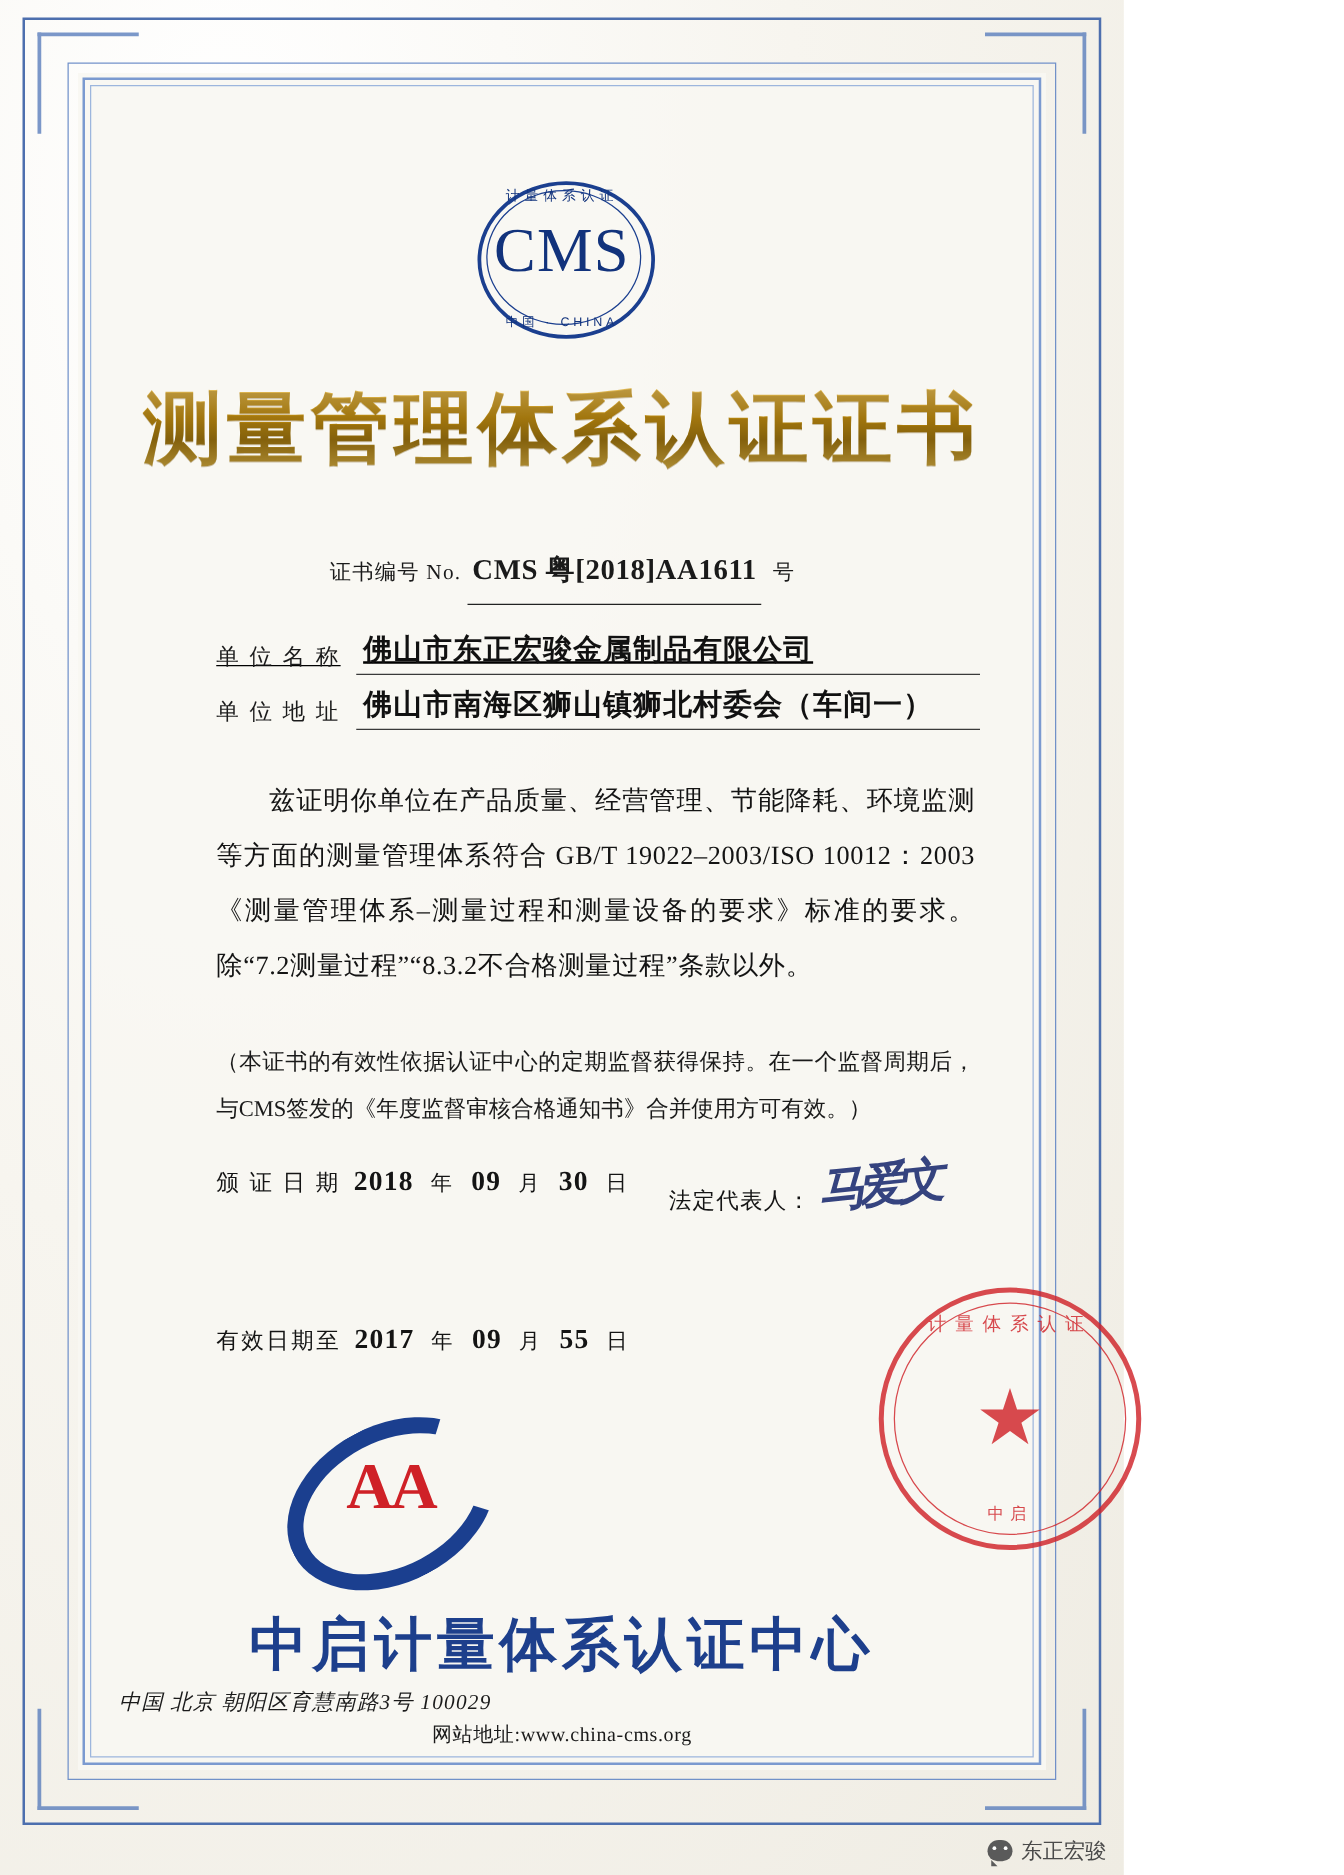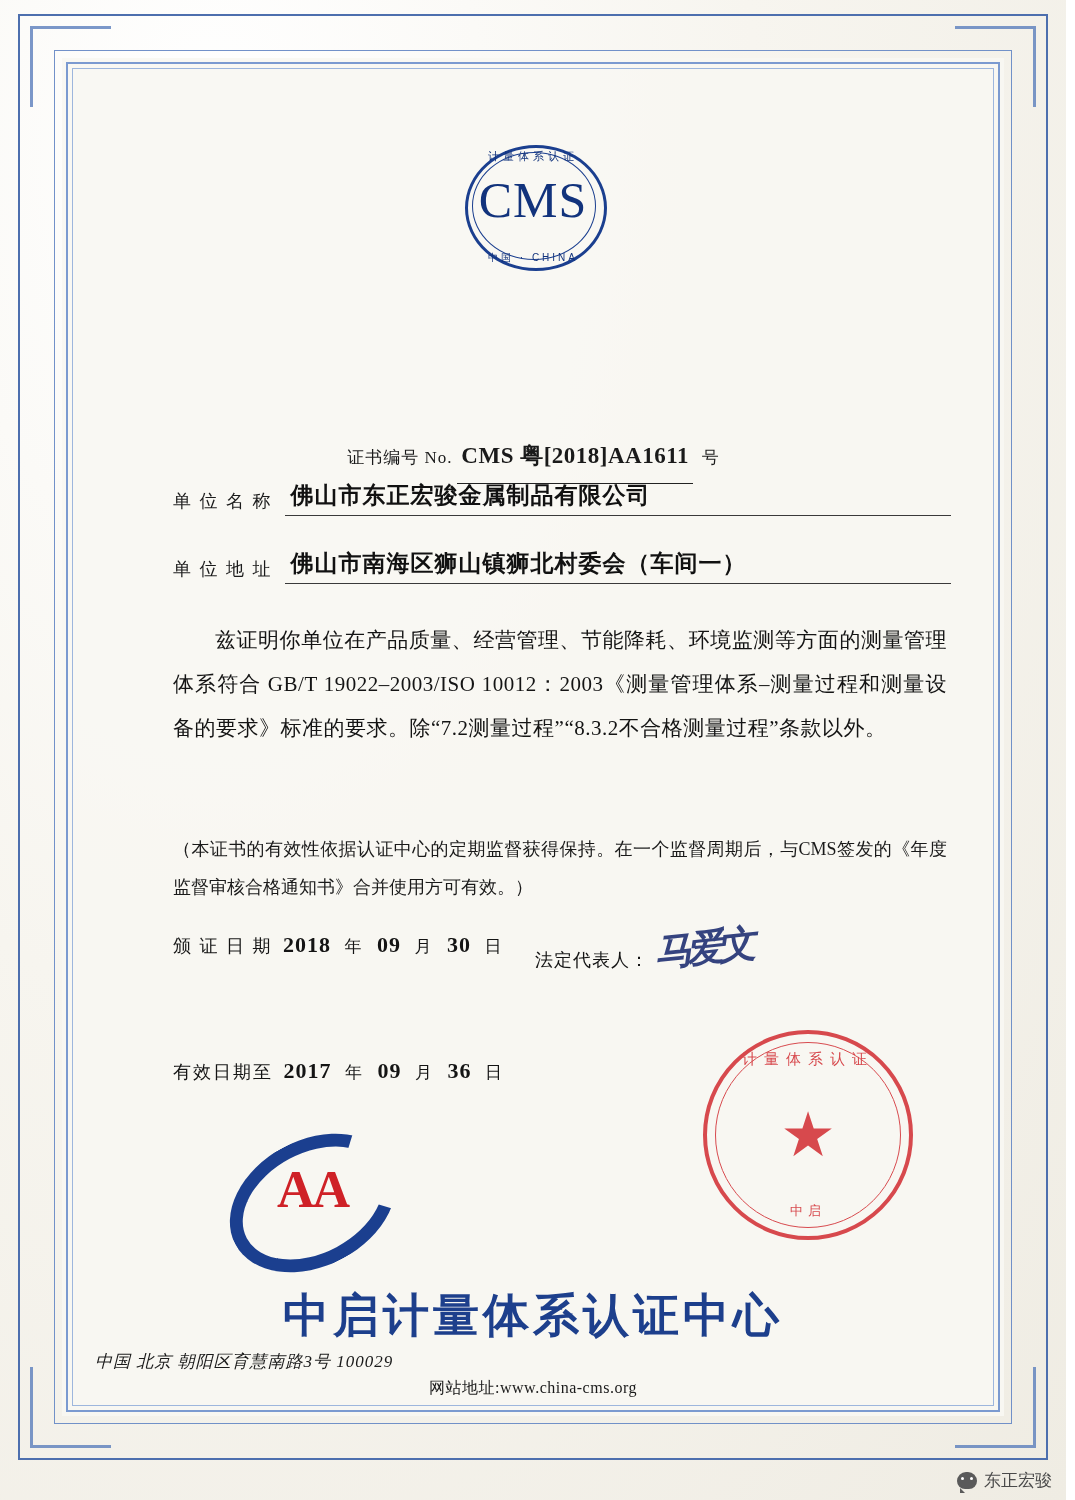--- a/index.html
+++ b/index.html
@@ -8,21 +8,21 @@
     background: #ffffff;
   }
   body {
     width: 1075px;
     height: 1500px;
     overflow: hidden;
     font-family: "Liberation Serif", serif;
   }
   .page {
     position: relative;
-    width: 1066px;
+    width: 899px;
     height: 1500px;
     background: #fbfaf6;
     background-image:
       radial-gradient(ellipse at 20% 10%, #ffffff 0%, #f7f5ef 45%, #efece3 100%);
   }
 
   
   .border-outer {
     position: absolute;
     left: 18px; top: 14px; right: 18px; bottom: 40px;
@@ -164,21 +164,21 @@
   .cert-no-suffix { font-size: 17px; margin-left: 4px; }
 
   
   .field-row {
     position: absolute;
     left: 78px; right: 20px;
     display: flex;
     align-items: flex-end;
     font-size: 19px;
   }
-  .field-row.r1 { top: 380px; }
+  .field-row.r1 { top: 404px; text-decoration: underline; }
   .field-row.r2 { top: 448px; }
   .field-label {
     letter-spacing: 2px;
     color: #1b1b1b;
     font-size: 18px;
     padding-bottom: 3px;
     white-space: nowrap;
   }
   .field-value {
     flex: 1;
@@ -421,20 +421,21 @@
   <div class="content">
 
     <div class="cms-logo">
       <div class="cms-ring"></div>
       <div class="cms-ring2"></div>
       <div class="cms-top-arc">计量体系认证</div>
       <div class="cms-text">CMS</div>
       <div class="cms-bottom-arc">中国 · CHINA</div>
     </div>
 
+    <div class="main-title">测量管理体系认证证书</div>
 
     <div class="cert-no-row">
       <span class="cert-no-label">证书编号 No.</span>
       <span class="cert-no-val">CMS 粤[2018]AA1611</span>
       <span class="cert-no-suffix">号</span>
     </div>
 
     <div class="field-row r1">
       <span class="field-label">单 位 名 称</span>
       <span class="field-value">佛山市东正宏骏金属制品有限公司</span>
@@ -463,21 +464,21 @@
 
     <div class="rep-row">法定代表人：</div>
     <div class="signature">马爱文</div>
 
     <div class="date-row expire">
       <span>有效日期至</span>
       <span class="v">2017</span>
       <span class="u">年</span>
       <span class="v">09</span>
       <span class="u">月</span>
-      <span class="v">36</span>
+      <span class="v">55</span>
       <span class="u">日</span>
     </div>
 
 
     <div class="seal">
       <div class="seal-top">计量体系认证</div>
       <div class="seal-star">★</div>
       <div class="seal-bottom">中启</div>
     </div>
 

